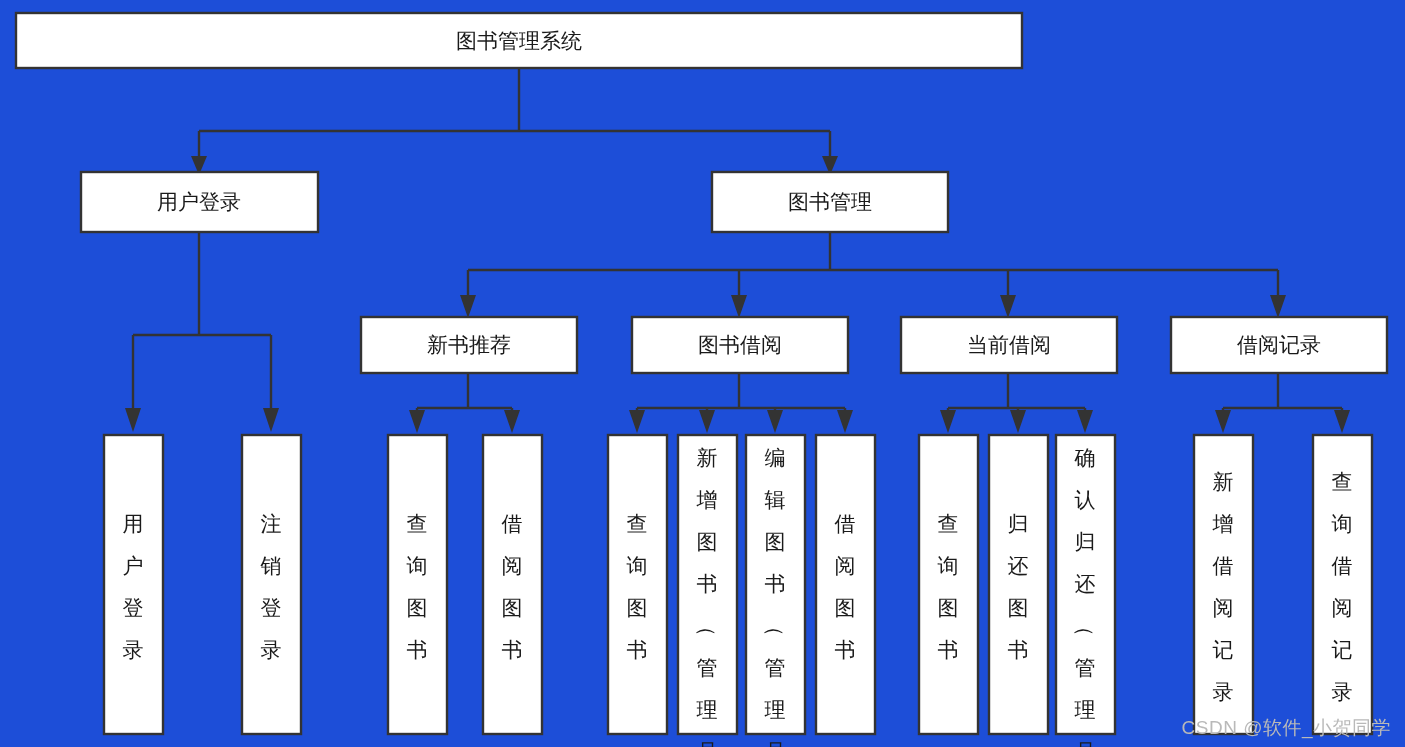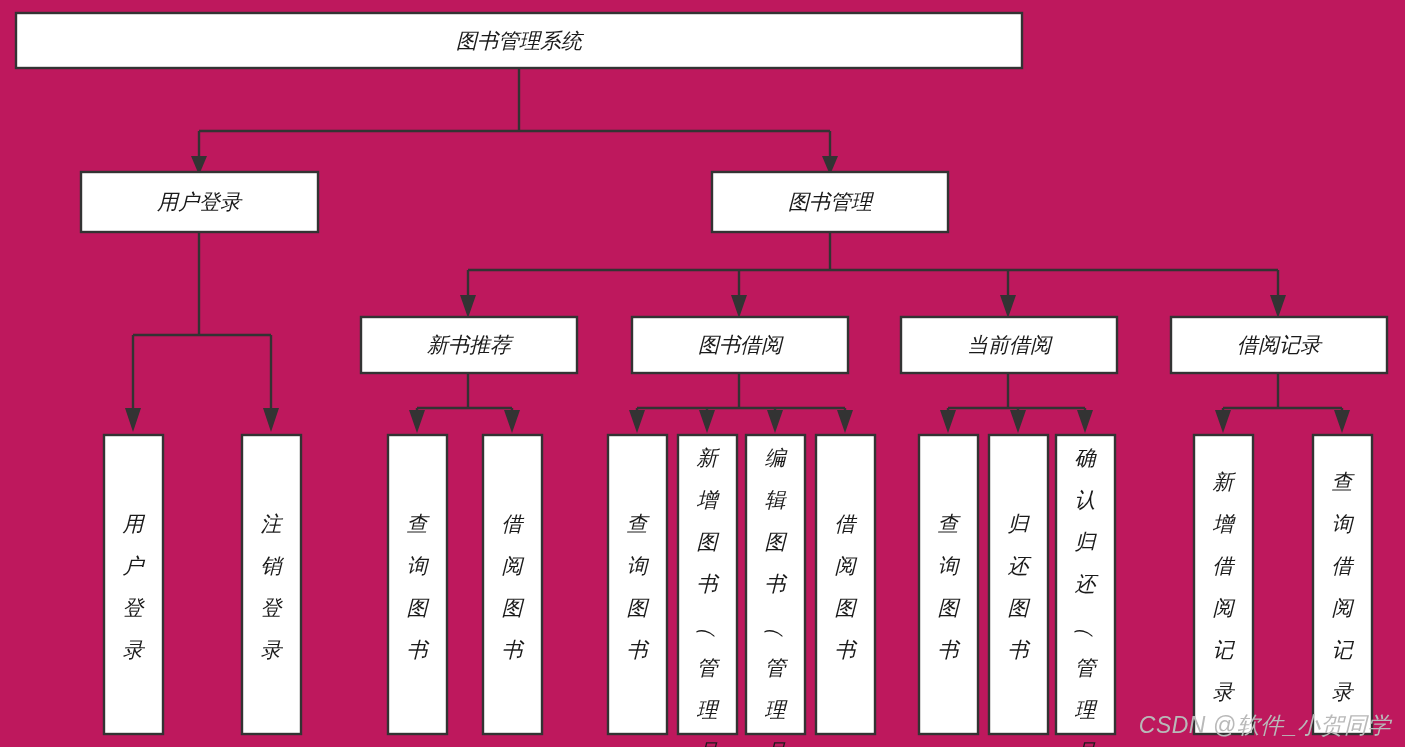--- a/index.html
+++ b/index.html
@@ -11,22 +11,21 @@
   body {
     width: 1405px;
     height: 747px;
     font-family: "Liberation Sans", "DejaVu Sans", sans-serif;
     overflow: hidden;
   }
   #diagram-root {
     position: relative;
     width: 1405px;
     height: 747px;
-    background: #be185d;
-    font-style: italic;
+    background: #1d4ed8;
   }
   svg.diagram {
     position: absolute;
     left: 0;
     top: 0;
     width: 1405px;
     height: 747px;
     display: block;
   }
   .node-box {
@@ -55,21 +54,21 @@
   }
   .arrow-head {
     fill: #333333;
     stroke: none;
   }
   .watermark {
     position: absolute;
     right: 14px;
     bottom: 6px;
     font-family: "Liberation Sans", "DejaVu Sans", sans-serif;
-    font-size: 23px;
+    font-size: 19px;
     color: #b9b9b9;
     letter-spacing: 0.5px;
     white-space: nowrap;
     user-select: none;
   }
 </style>
 </head>
 <body>
 
 <div id="diagram-root">

